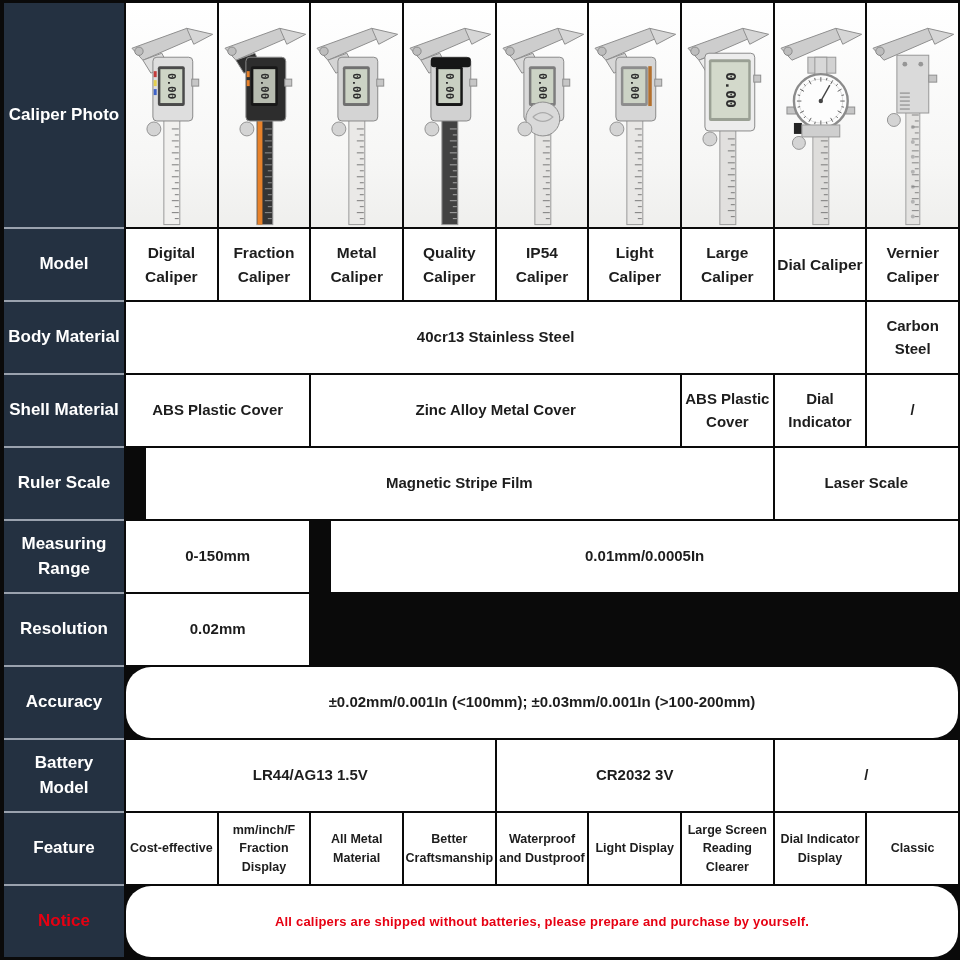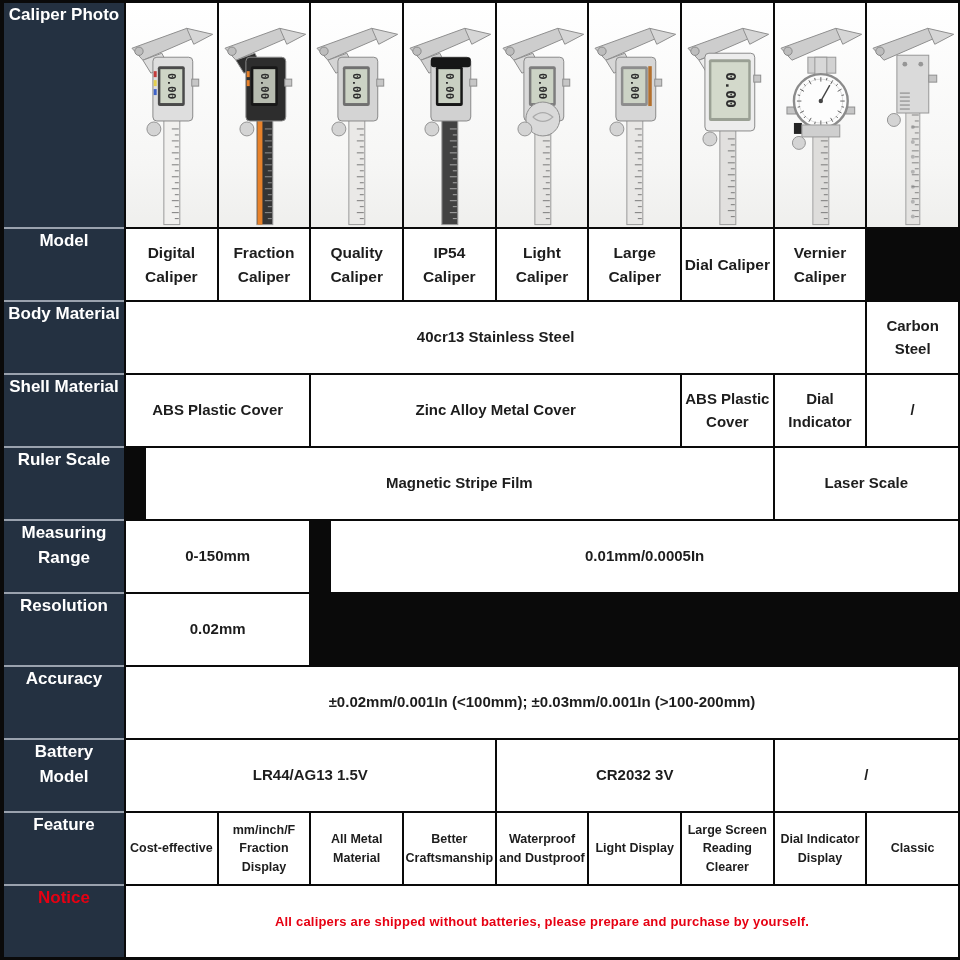--- a/index.html
+++ b/index.html
@@ -13,21 +13,21 @@
   .sidebar{
     position:absolute;left:0;top:0;width:124px;height:960px;
     box-sizing:border-box;padding:3px 0 3px 4px;
     background:var(--grid-black,#0a0a0a);
     display:flex;flex-direction:column;
   }
   .side-cell{
     flex:none;height:71px;
     background:var(--sidebar-bg,#243141);
     color:var(--sidebar-text,#ffffff);
-    display:flex;align-items:flex-start;justify-content:center;
+    display:flex;align-items:center;justify-content:center;
     text-align:center;font-weight:700;font-size:17px;line-height:1.45;
     padding:0 4px;box-sizing:border-box;
   }
   .side-cell.photo-h{height:224px;}
   .side-div{flex:none;height:2px;background:var(--sidebar-divider,#9aa2ae);}
   .side-cell .notice-label{color:var(--notice-red,#e60012);}
   
   .table{
     position:absolute;left:124px;top:0;width:836px;height:960px;
     box-sizing:border-box;padding:3px 2px 3px 2px;
@@ -43,21 +43,21 @@
     display:flex;align-items:center;justify-content:center;
     text-align:center;font-weight:700;font-size:15px;line-height:1.5;
     padding:1px 2px;box-sizing:border-box;overflow:hidden;
   }
   .c.model{font-size:15.5px;}
   .c.feature{font-size:12.5px;line-height:1.45;padding:1px 1px;}
   .c.photo{background:linear-gradient(#ffffff 0%,#f6f6f5 72%,#efefed 100%);padding:0;}
   .c.photo svg{width:100%;height:100%;display:block;}
   .c.notice{color:var(--notice-red,#e60012);font-size:13px;letter-spacing:.2px;}
   .sp2{grid-column:span 2;} .sp3{grid-column:span 3;} .sp4{grid-column:span 4;text-align:right;}
-  .sp7{grid-column:span 7;margin-left:20px;} .sp8{grid-column:span 8;} .sp9{grid-column:span 9;}
+  .sp7{grid-column:span 7;margin-left:20px;} .sp8{grid-column:span 8;} .sp9{grid-column:span 9;border-radius:25px;}
 </style>
 </head>
 <body>
 
 <div class="app">
 
   <div class="sidebar">
     <div class="side-cell photo-h">
         <span>Caliper Photo</span>
       </div>
@@ -426,20 +426,21 @@
           <line x1="33" y1="98" x2="43" y2="98" stroke="#777" stroke-width="0.9"></line>
           <line x1="33" y1="102" x2="43" y2="102" stroke="#777" stroke-width="0.9"></line>
           <line x1="33" y1="106" x2="43" y2="106" stroke="#777" stroke-width="0.9"></line>
           <rect x="62" y="72" width="8" height="7" fill="#c6c6c6" stroke="#8f8f8f"></rect>
           <circle cx="27" cy="117" r="6.5" fill="#d4d4d4" stroke="#949494"></circle>
         </svg>
       </div>
 
     <div class="c model">Digital Caliper</div>
     <div class="c model">Fraction Caliper</div>
+    <div class="c model">Metal Caliper</div>
     <div class="c model">Quality Caliper</div>
     <div class="c model">IP54 Caliper</div>
     <div class="c model">Light Caliper</div>
     <div class="c model">Large Caliper</div>
     <div class="c model">Dial Caliper</div>
     <div class="c model">Vernier Caliper</div>
 
     <div class="c sp8">40cr13 Stainless Steel</div>
     <div class="c">Carbon Steel</div>
 

